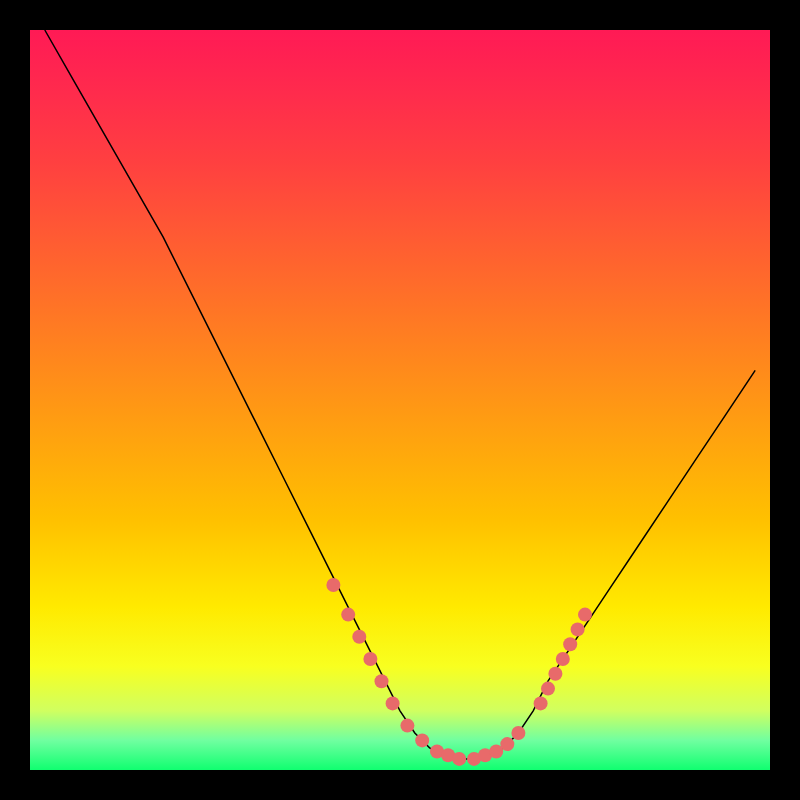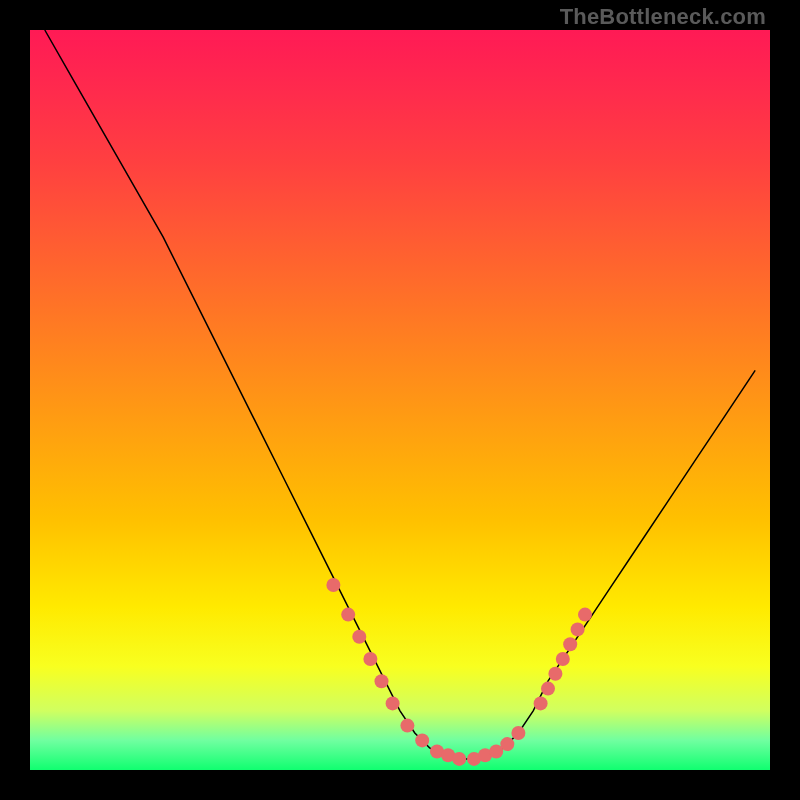--- a/index.html
+++ b/index.html
@@ -92,15 +92,14 @@
           <circle cx="518.00" cy="658.60" r="7" fill="#e86a6a"></circle>
           <circle cx="525.40" cy="643.80" r="7" fill="#e86a6a"></circle>
           <circle cx="532.80" cy="629.00" r="7" fill="#e86a6a"></circle>
           <circle cx="540.20" cy="614.20" r="7" fill="#e86a6a"></circle>
           <circle cx="547.60" cy="599.40" r="7" fill="#e86a6a"></circle>
           <circle cx="555.00" cy="584.60" r="7" fill="#e86a6a"></circle>
         </g>
     </svg>
   </div>
 
-  <div class="watermark">TheBottleneck.com</div>
 
 </div>
 
 </body></html>

